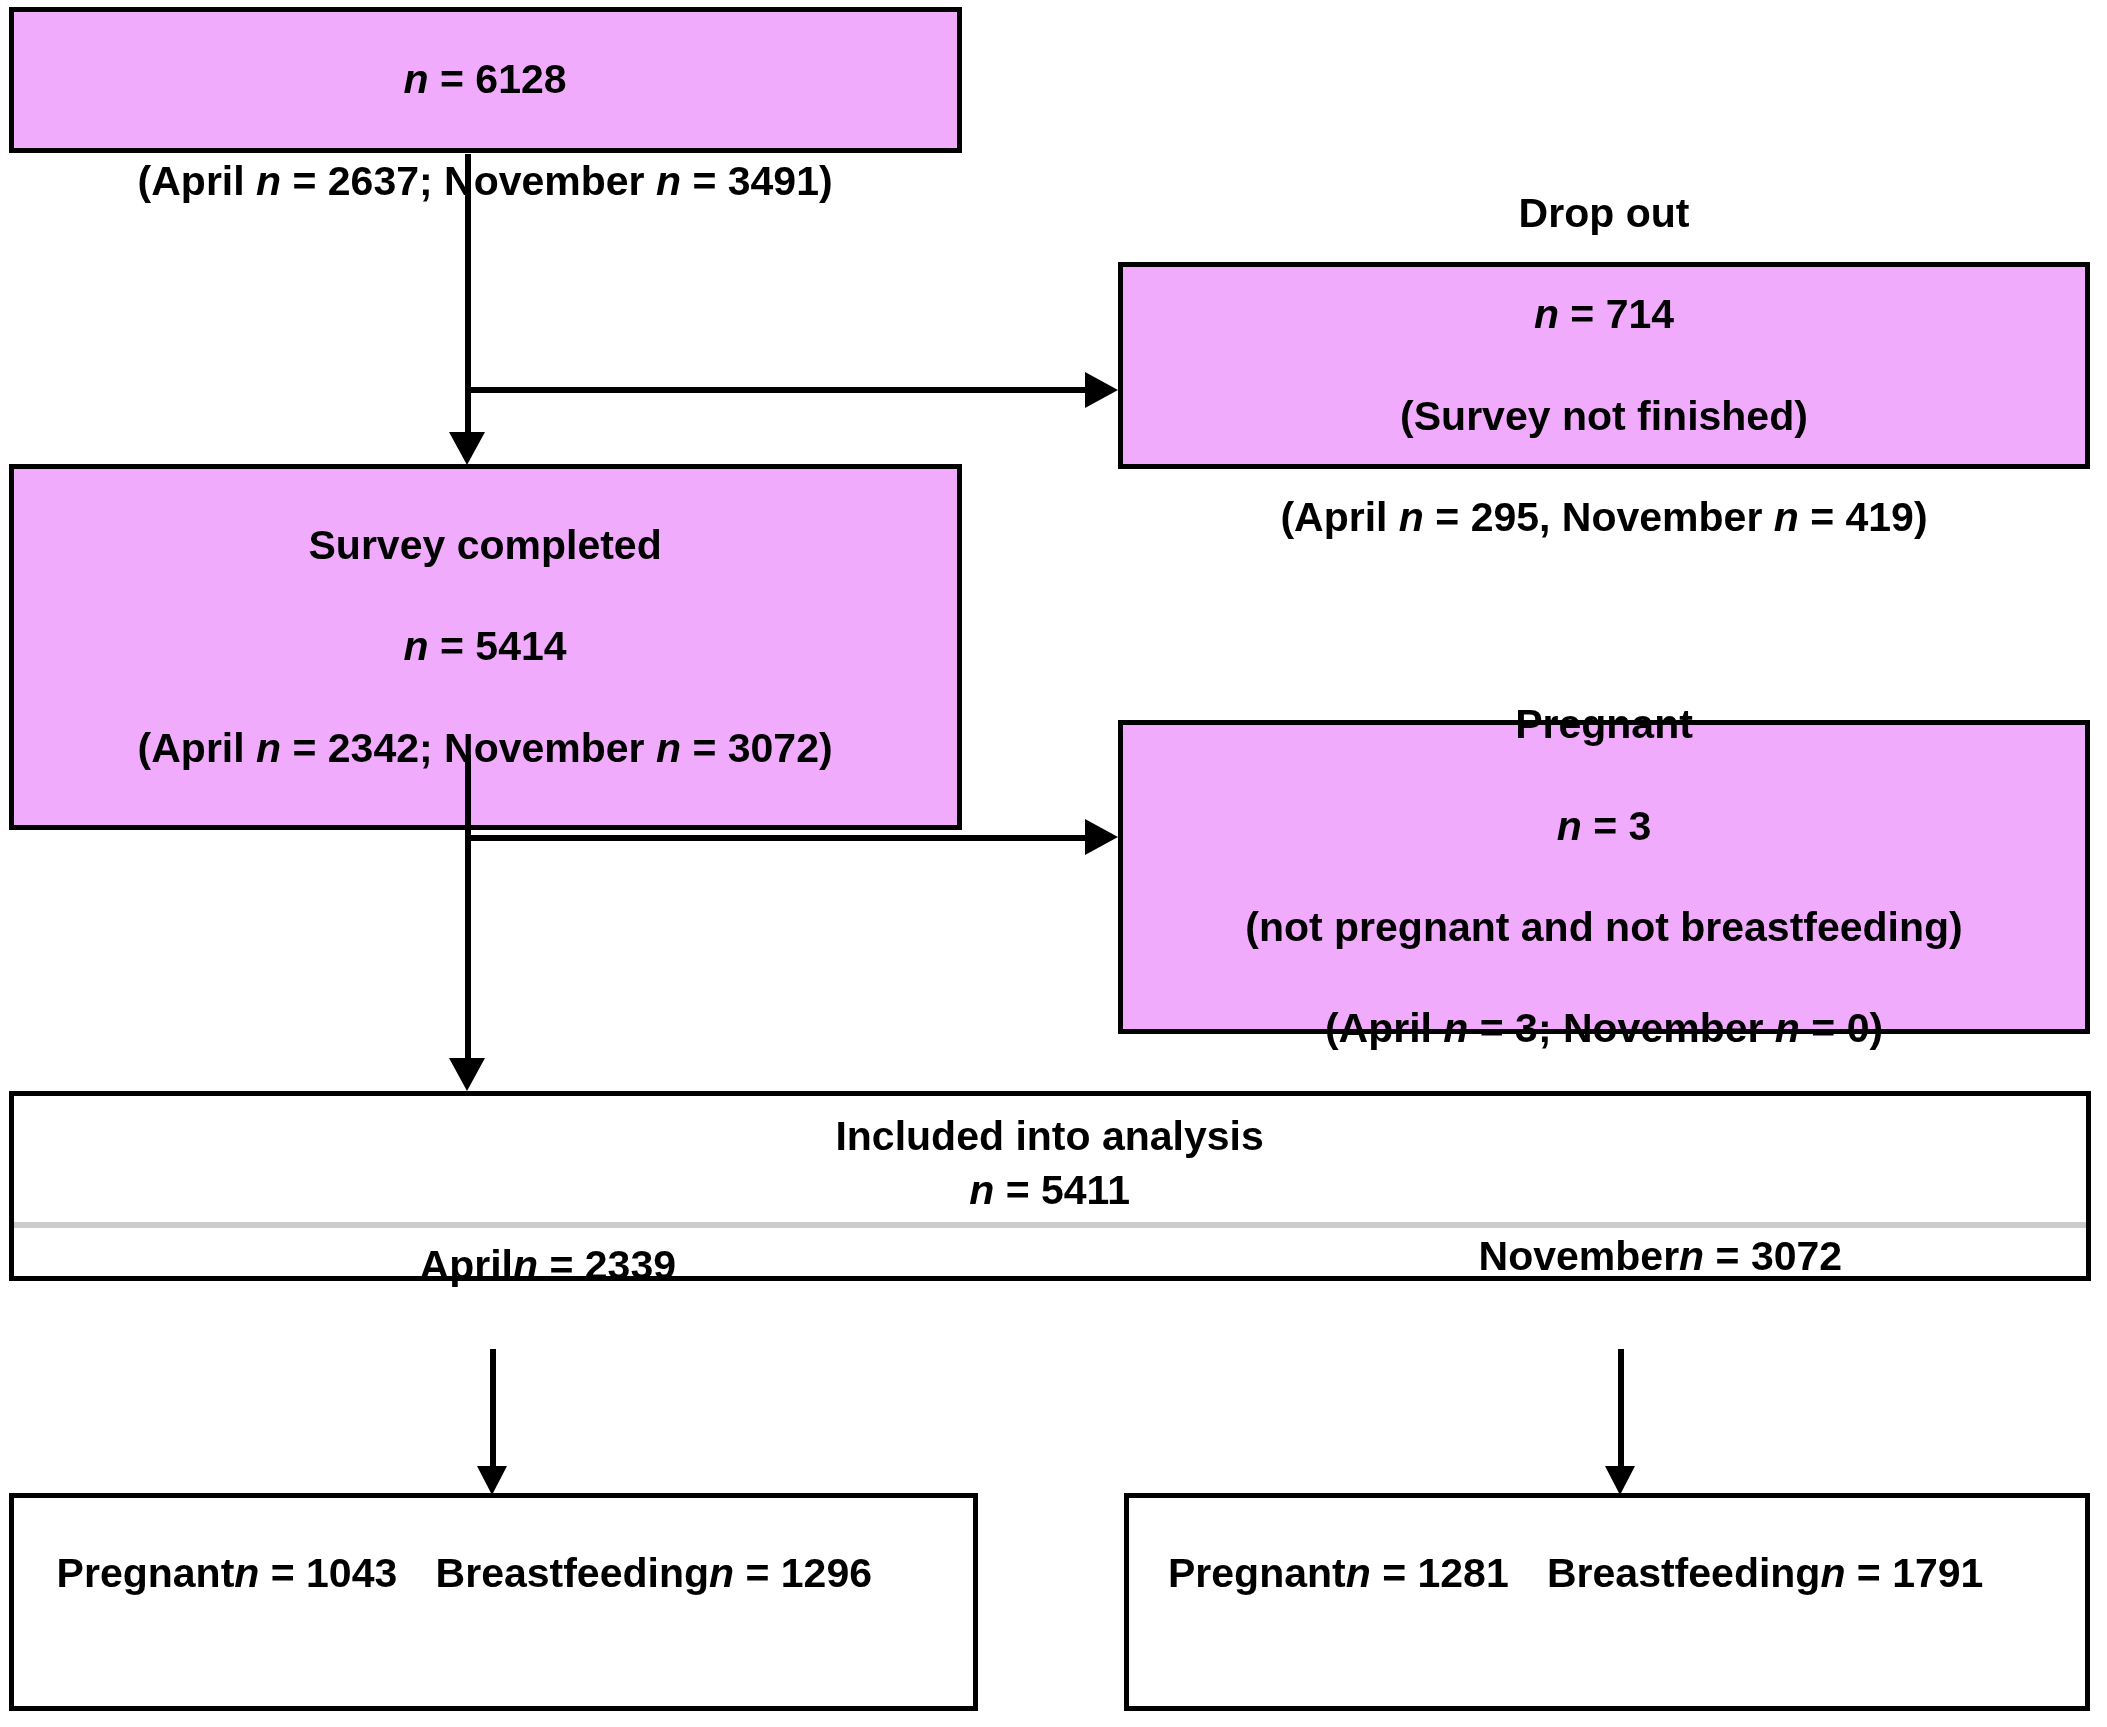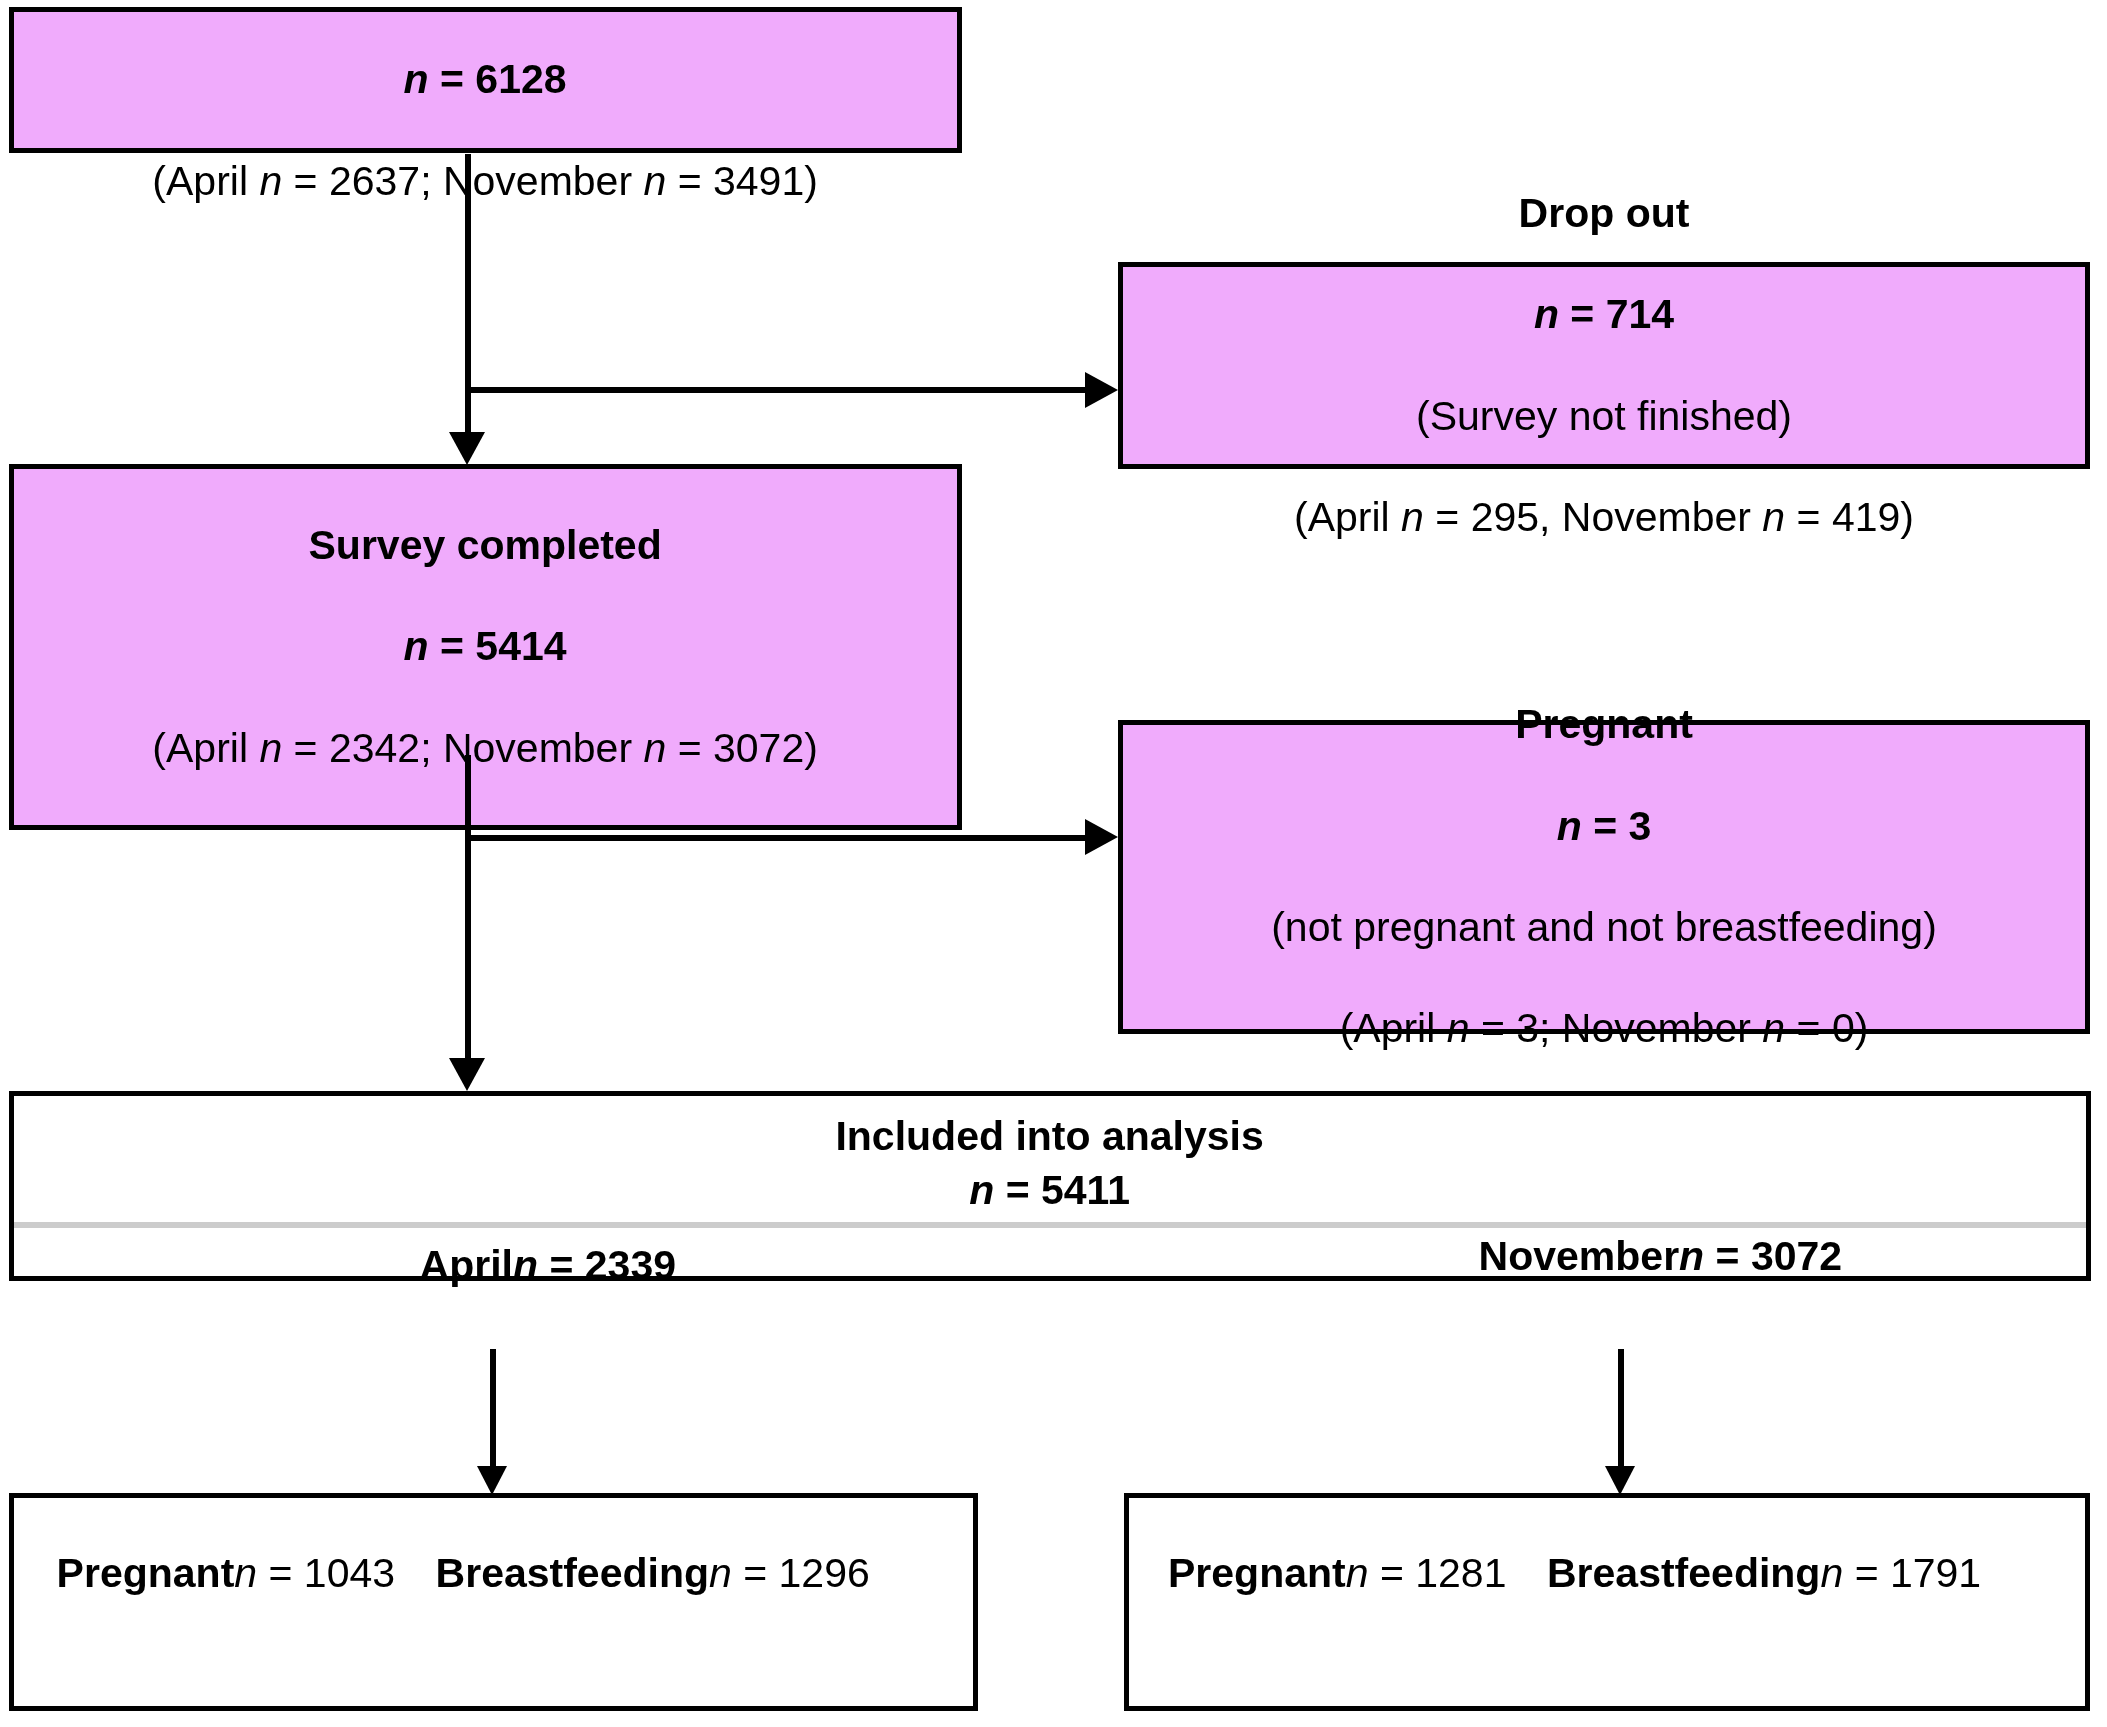--- a/index.html
+++ b/index.html
@@ -25,21 +25,21 @@
     display: flex;
     flex-direction: column;
     align-items: center;
     justify-content: center;
     gap: 48px;
   }
   .line {
     position: absolute;
     background: #000000;
   }
-  .tline { font-size: 41px; line-height: 1.30; color: #000; white-space: nowrap; text-align: center; }
+  .tline { font-size: 41px; line-height: 1.30; color: #000; white-space: nowrap; text-align: center; font-weight: bold; }
   .tline.b { font-weight: bold; }
   .ital { font-style: italic; }
   .divider {
     position: absolute;
     background: #cccccc;
   }
   .col {
     position: absolute;
     display: flex;
     align-items: center;

